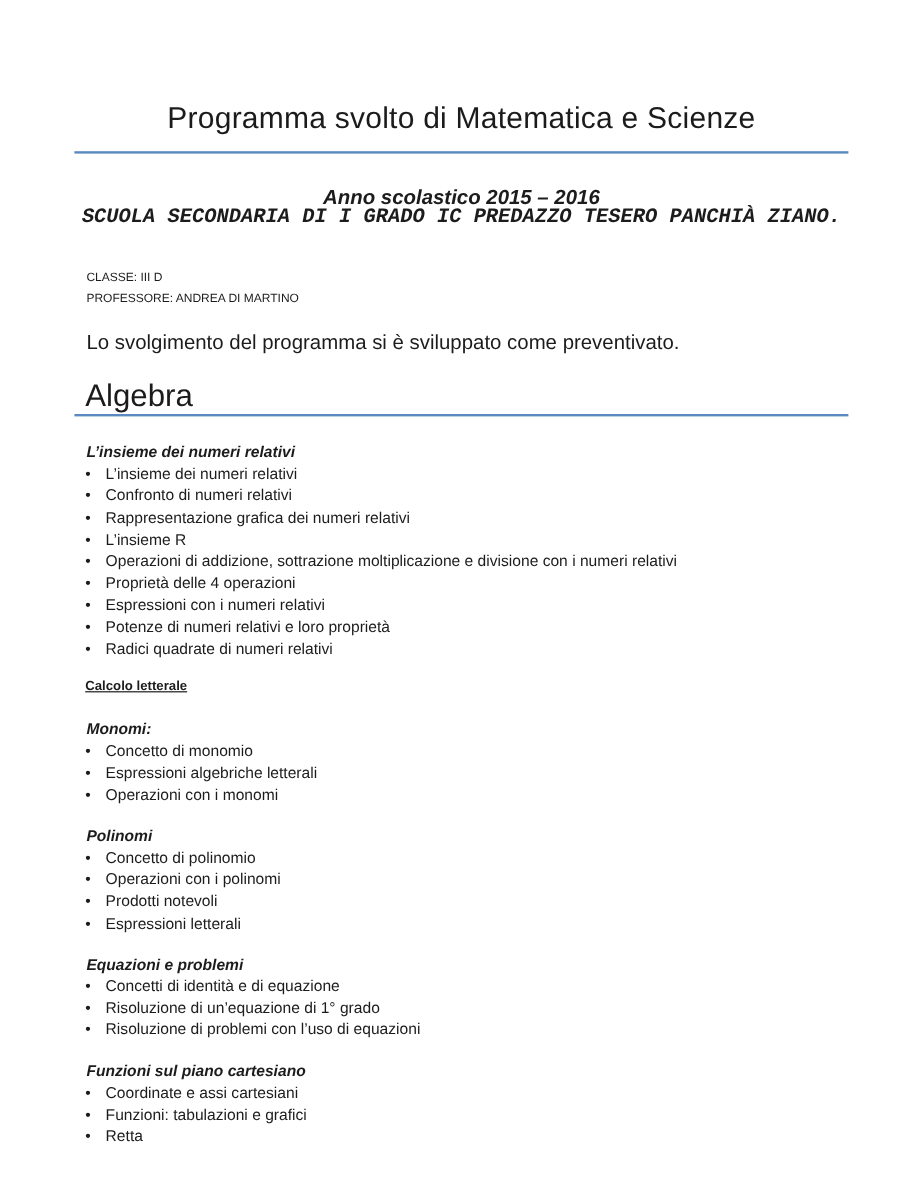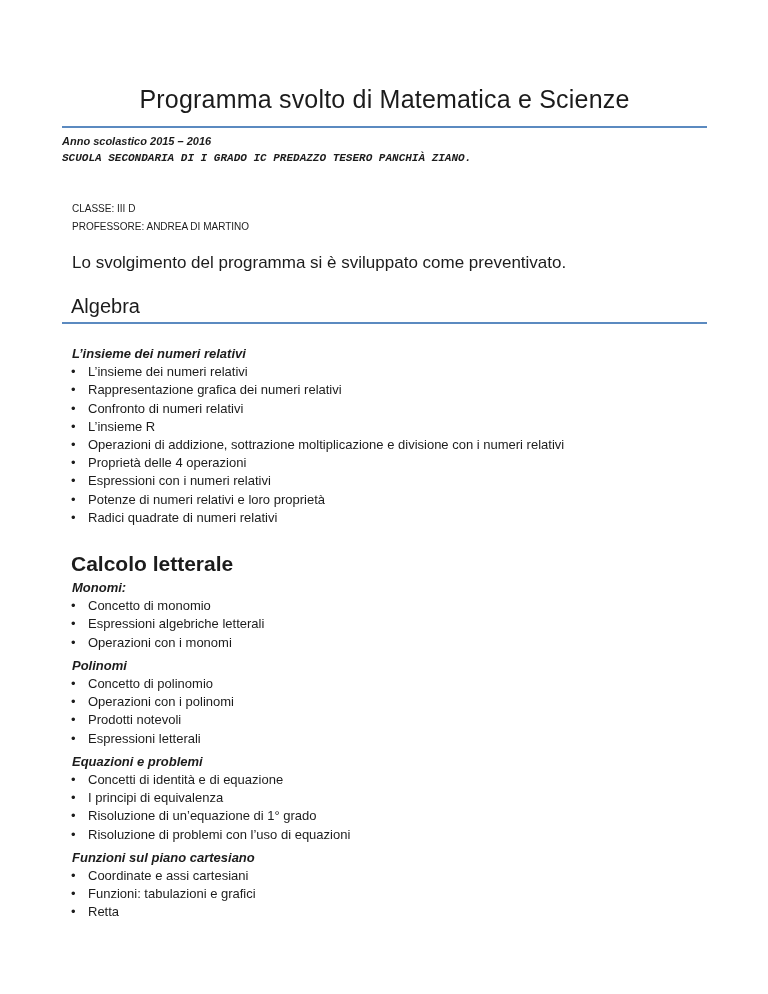--- a/index.html
+++ b/index.html
@@ -21,65 +21,66 @@
     font-size: 25px;
     line-height: 35px;
     font-weight: 400;
     text-align: center;
     letter-spacing: 0.2px;
     color: #1b1b1b;
     border-bottom: 2px solid var(--accent);
     padding-bottom: 9px;
   }
   .subtitles {
-    margin-top: 5px;
-    text-align: left;
-    font-size: 11px;
+    margin-top: 28px;
+    text-align: center;
+    font-size: 17px;
     line-height: 17px;
   }
   .subtitle-1 { font-style: italic; font-weight: 600; }
   .subtitle-2 { font-style: italic; font-weight: 700; font-family: Liberation Mono, monospace; }
   .meta {
     margin-top: 33px;
     font-size: 10px;
     line-height: 18px;
     padding-left: 10px;
   }
   .intro {
     margin-top: 18px;
     font-size: 17px;
     line-height: 18px;
     padding-left: 10px;
   }
   .h1 {
     margin-top: 21px;
-    font-size: 20px;
+    font-size: 26px;
     line-height: 27px;
     font-weight: 400;
     color: #1b1b1b;
     padding-left: 9px;
     padding-bottom: 2px;
     border-bottom: 2px solid var(--accent);
   }
   .content { font-size: 13px; line-height: 18.2px; }
   .sub-header {
     padding-left: 10px;
     font-weight: 700;
   }
   .sub-header.bold-italic {
     font-style: italic;
-    margin-top: 5px;
+    margin-top: 16px;
   }
   .sub-header.first { margin-top: 21px; }
   .sub-header.subheading {
     font-style: normal;
-    font-size: 21px;
+    font-size: 11px;
     line-height: 21px;
-    margin-top: 26px;
+    margin-top: 12px;
     padding-left: 9px;
+    text-decoration: underline;
   }
   ul.bullets {
     margin: 0; padding: 0;
     list-style: none;
   }
   ul.bullets li {
     position: relative;
     padding-left: 26px;
   }
   ul.bullets li::before {
@@ -107,22 +108,22 @@
   </div>
 
   <div class="intro">Lo svolgimento del programma si è sviluppato come preventivato.</div>
 
   <div class="h1">Algebra</div>
 
   <div class="content">
       <div class="sub-header bold-italic first">L’insieme dei numeri relativi</div>
       <ul class="bullets">
         <li>L’insieme dei numeri relativi</li>
+        <li>Confronto di numeri relativi</li>
         <li>Rappresentazione grafica dei numeri relativi</li>
-        <li>Confronto di numeri relativi</li>
         <li>L’insieme R</li>
         <li>Operazioni di addizione, sottrazione moltiplicazione e divisione con i numeri relativi</li>
         <li>Proprietà delle 4 operazioni</li>
         <li>Espressioni con i numeri relativi</li>
         <li>Potenze di numeri relativi e loro proprietà</li>
         <li>Radici quadrate di numeri relativi</li>
       </ul>
       <div class="sub-header subheading">Calcolo letterale</div>
       <div class="sub-header bold-italic">Monomi:</div>
       <ul class="bullets">
@@ -133,21 +134,20 @@
       <div class="sub-header bold-italic">Polinomi</div>
       <ul class="bullets">
         <li>Concetto di polinomio</li>
         <li>Operazioni con i polinomi</li>
         <li>Prodotti notevoli</li>
         <li>Espressioni letterali</li>
       </ul>
       <div class="sub-header bold-italic">Equazioni e problemi</div>
       <ul class="bullets">
         <li>Concetti di identità e di equazione</li>
-        <li>I principi di equivalenza</li>
         <li>Risoluzione di un’equazione di 1° grado</li>
         <li>Risoluzione di problemi con l’uso di equazioni</li>
       </ul>
       <div class="sub-header bold-italic">Funzioni sul piano cartesiano</div>
       <ul class="bullets">
         <li>Coordinate e assi cartesiani</li>
         <li>Funzioni: tabulazioni e grafici</li>
         <li>Retta</li>
       </ul>
     </div>

